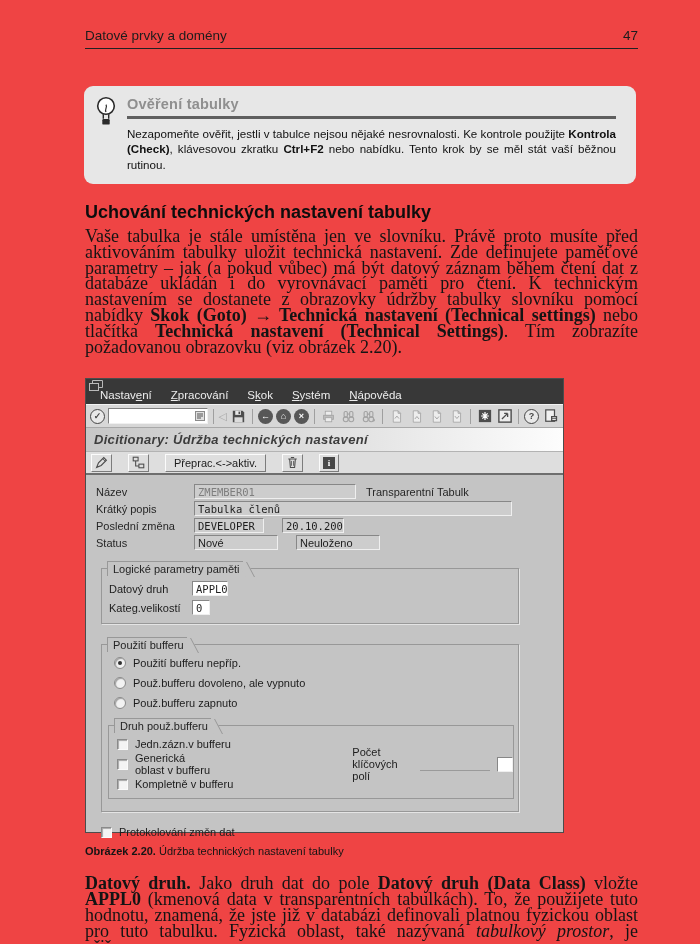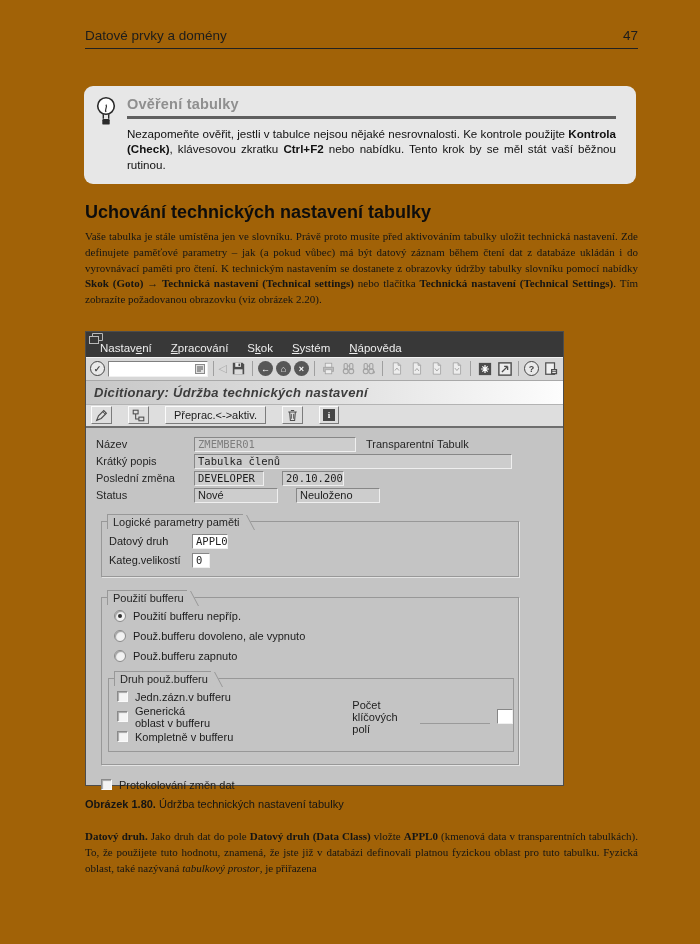--- a/index.html
+++ b/index.html
@@ -1,36 +1,36 @@
 <!DOCTYPE html>
 <html><head>
 <meta charset="utf-8">
 <style>
   * { margin:0; padding:0; box-sizing:border-box; }
   body { background:#fff; }
-  .page { position:relative; width:700px; height:944px; background:#a16207;
+  .page { position:relative; width:700px; height:944px; background:#ef4444;
           font-family:"Liberation Sans",sans-serif; color:#1c1c1c; overflow:hidden; }
   .col { position:absolute; left:85px; top:0; width:553px; }
 
   
   .page-header { margin-top:28px; display:flex; justify-content:space-between; align-items:baseline;
                  font-size:13.5px; padding-bottom:5px; border-bottom:1.5px solid #222; }
 
   
   .tipbox { position:relative; margin-top:37px; margin-left:-1px; width:552px;
             background:#e7e7e7; border-radius:9px; padding:10px 20px 12px 43px; }
   .bulb { position:absolute; left:10px; top:9px; }
   .tip-heading { font-size:14.5px; font-weight:bold; color:#8f8f8f; letter-spacing:.2px; }
   .tip-rule { height:2.5px; background:#5f5f5f; margin:4px 0 7px 0; }
   .tip-text { font-size:11.6px; line-height:15.5px; text-align:justify; color:#111; }
   .tip-text span { white-space:pre-wrap; }
 
   
   .section-heading { margin-top:18px; font-size:18px; font-weight:bold; color:#0d0d0d; }
-  .serif { font-family:"Liberation Serif",serif; font-size:11px; line-height:15.8px;
+  .serif { font-family:"Liberation Serif",serif; font-size:18px; line-height:15.8px;
            text-align:justify; color:#141414; }
   .intro { margin-top:6px; }
   .closing { margin-top:19px; }
   .serif span { white-space:pre-wrap; }
 
   .figcaption { margin-top:12px; font-size:11px; color:#141414; }
   .figcaption b { font-weight:bold; }
 
   
   .sap { margin-top:23px; width:479px; border:1px solid #4c4c4c; background:#c4c4c4; }
@@ -350,19 +350,19 @@
 
       <div class="protline">
         <span class="check"></span>
         <span>Protokolování změn dat</span>
       </div>
 
     </div>
   </div>
 
   <div class="figcaption">
-    <b>Obrázek 1.80.</b><span> Údržba technických nastavení tabulky</span>
+    <b>Obrázek 2.20.</b><span> Údržba technických nastavení tabulky</span>
   </div>
 
   <div class="serif closing"><span style="font-weight: bold;">Datový druh.</span><span> Jako druh dat do pole </span><span style="font-weight: bold;">Datový druh (Data Class)</span><span> vložte </span><span style="font-weight: bold;">APPL0</span><span> (kmenová data v transparentních tabulkách). To, že použijete tuto hodnotu, znamená, že jste již v databázi definovali platnou fyzickou oblast pro tuto tabulku. Fyzická oblast, také nazývaná </span><span style="font-style: italic;">tabulkový prostor</span><span>, je přiřazena</span></div>
 
 </div>
 </div>
 
 </body></html>

